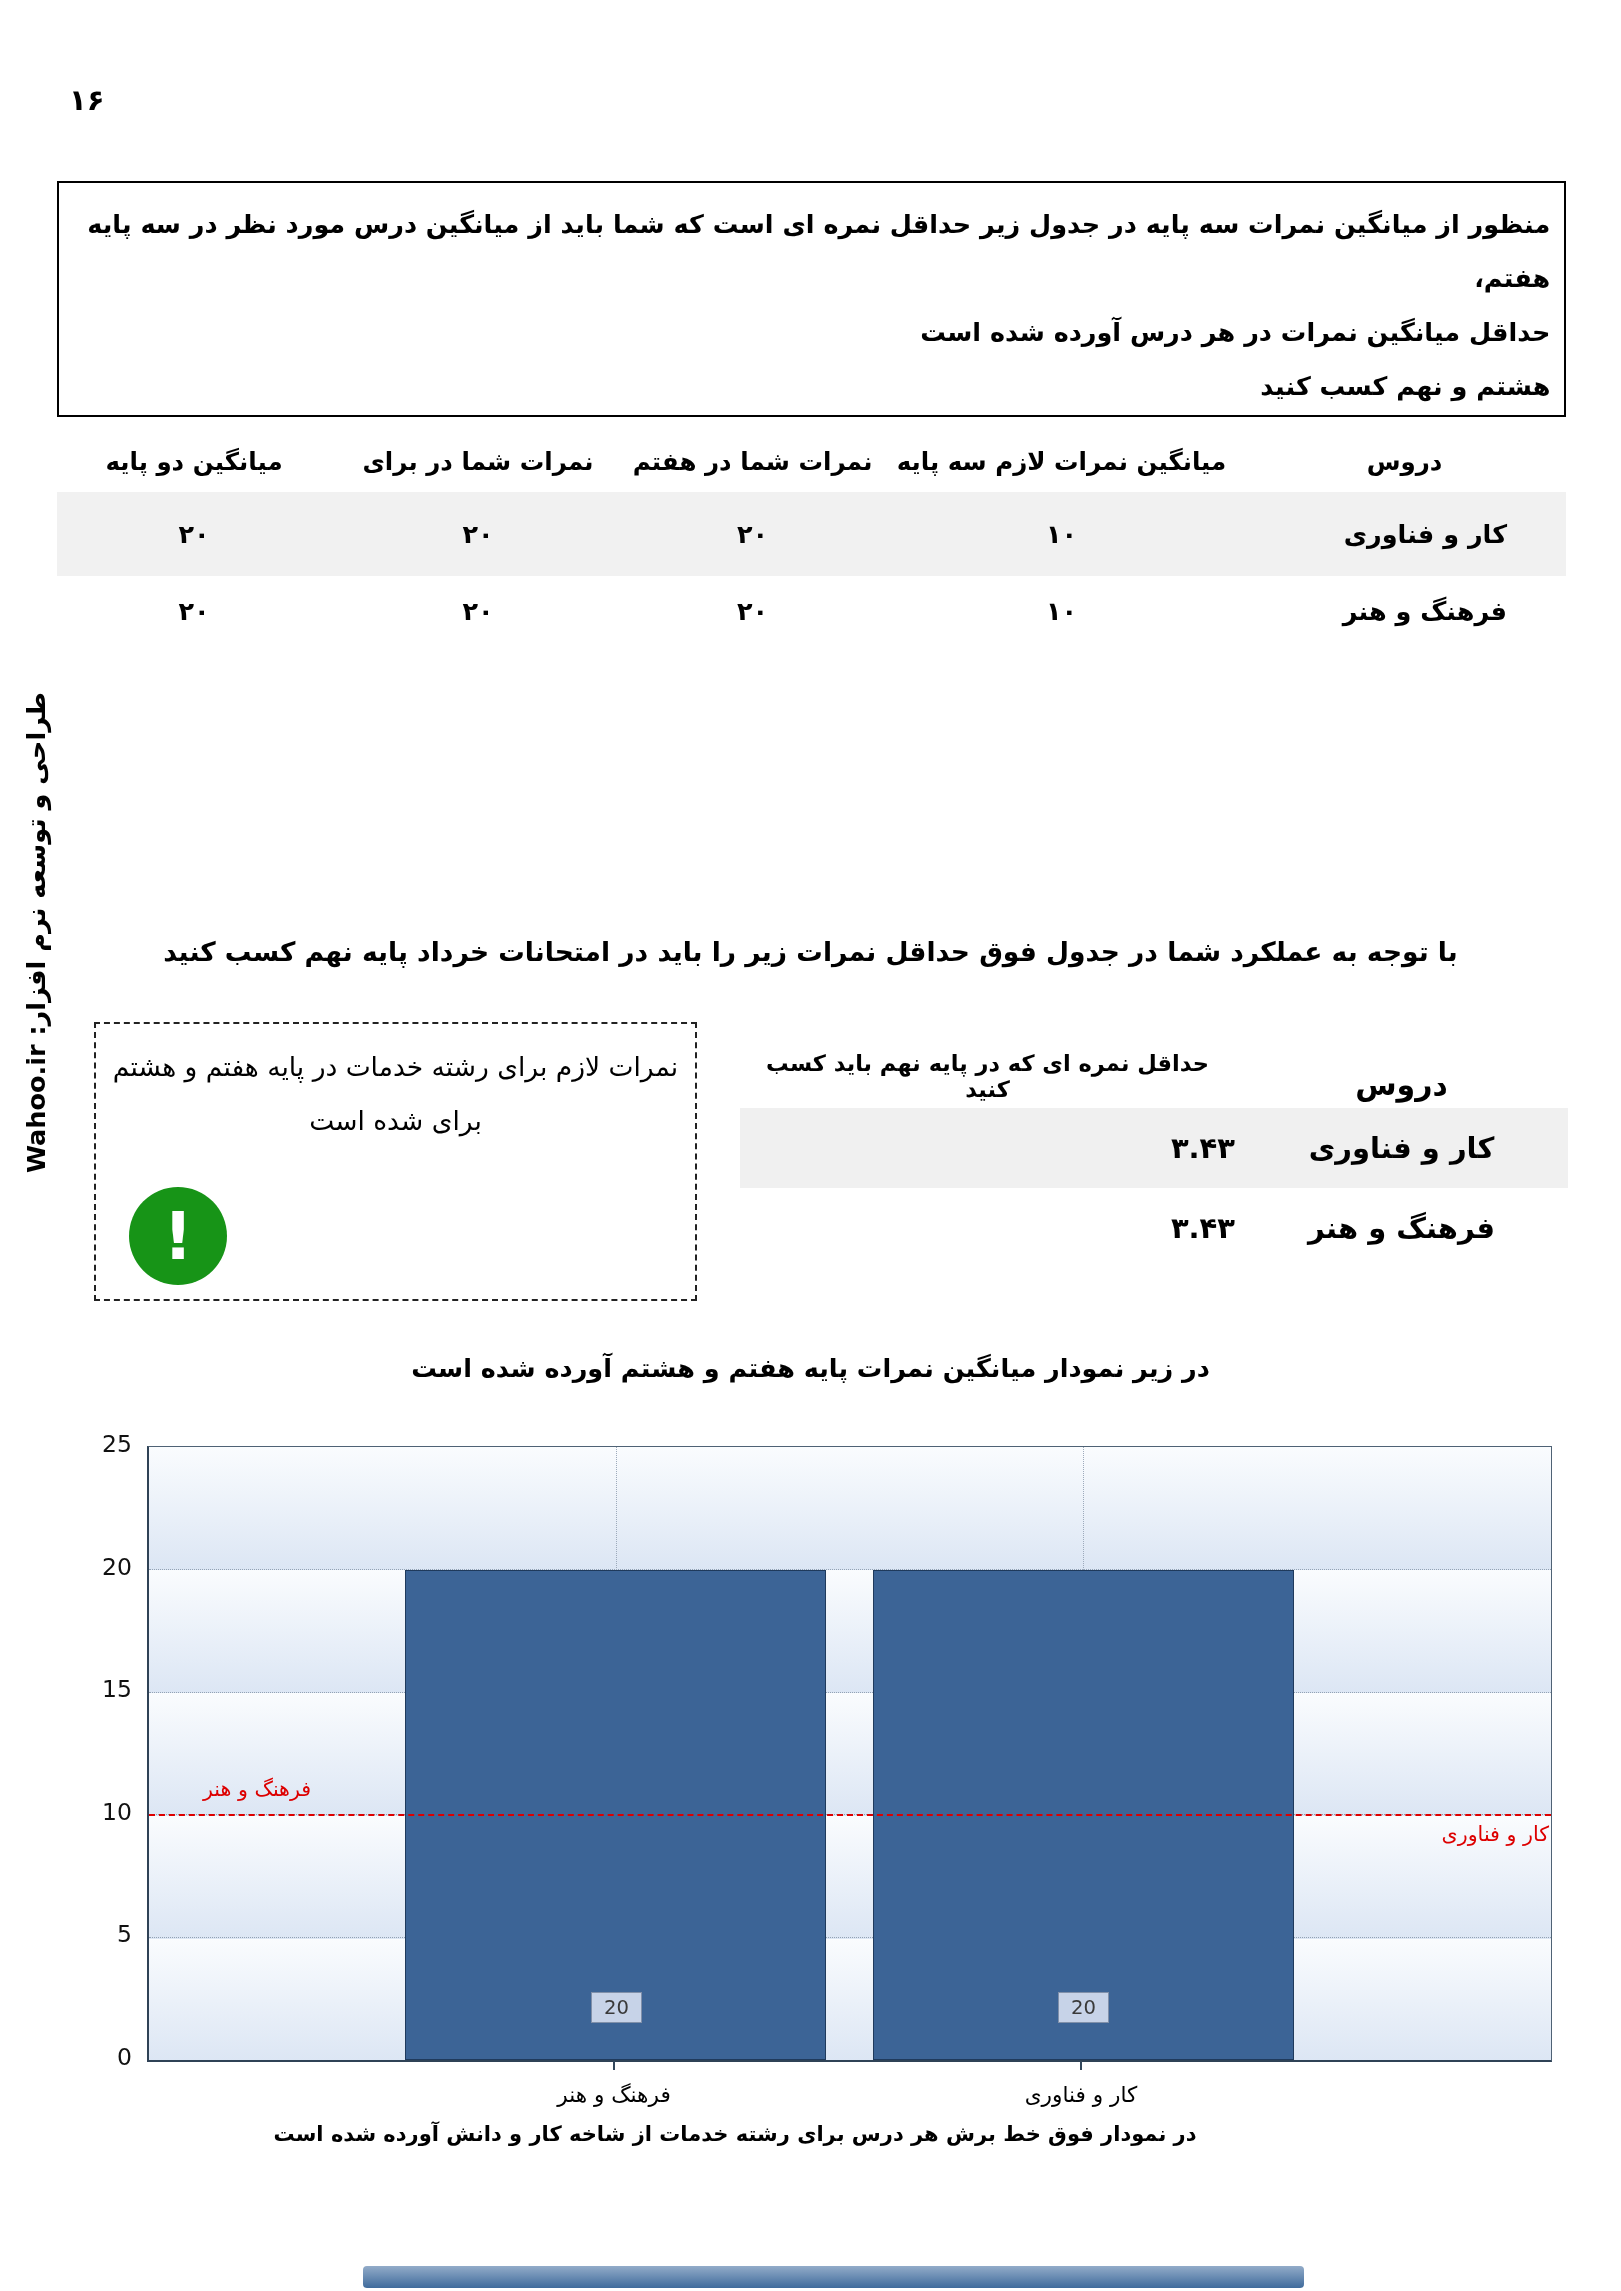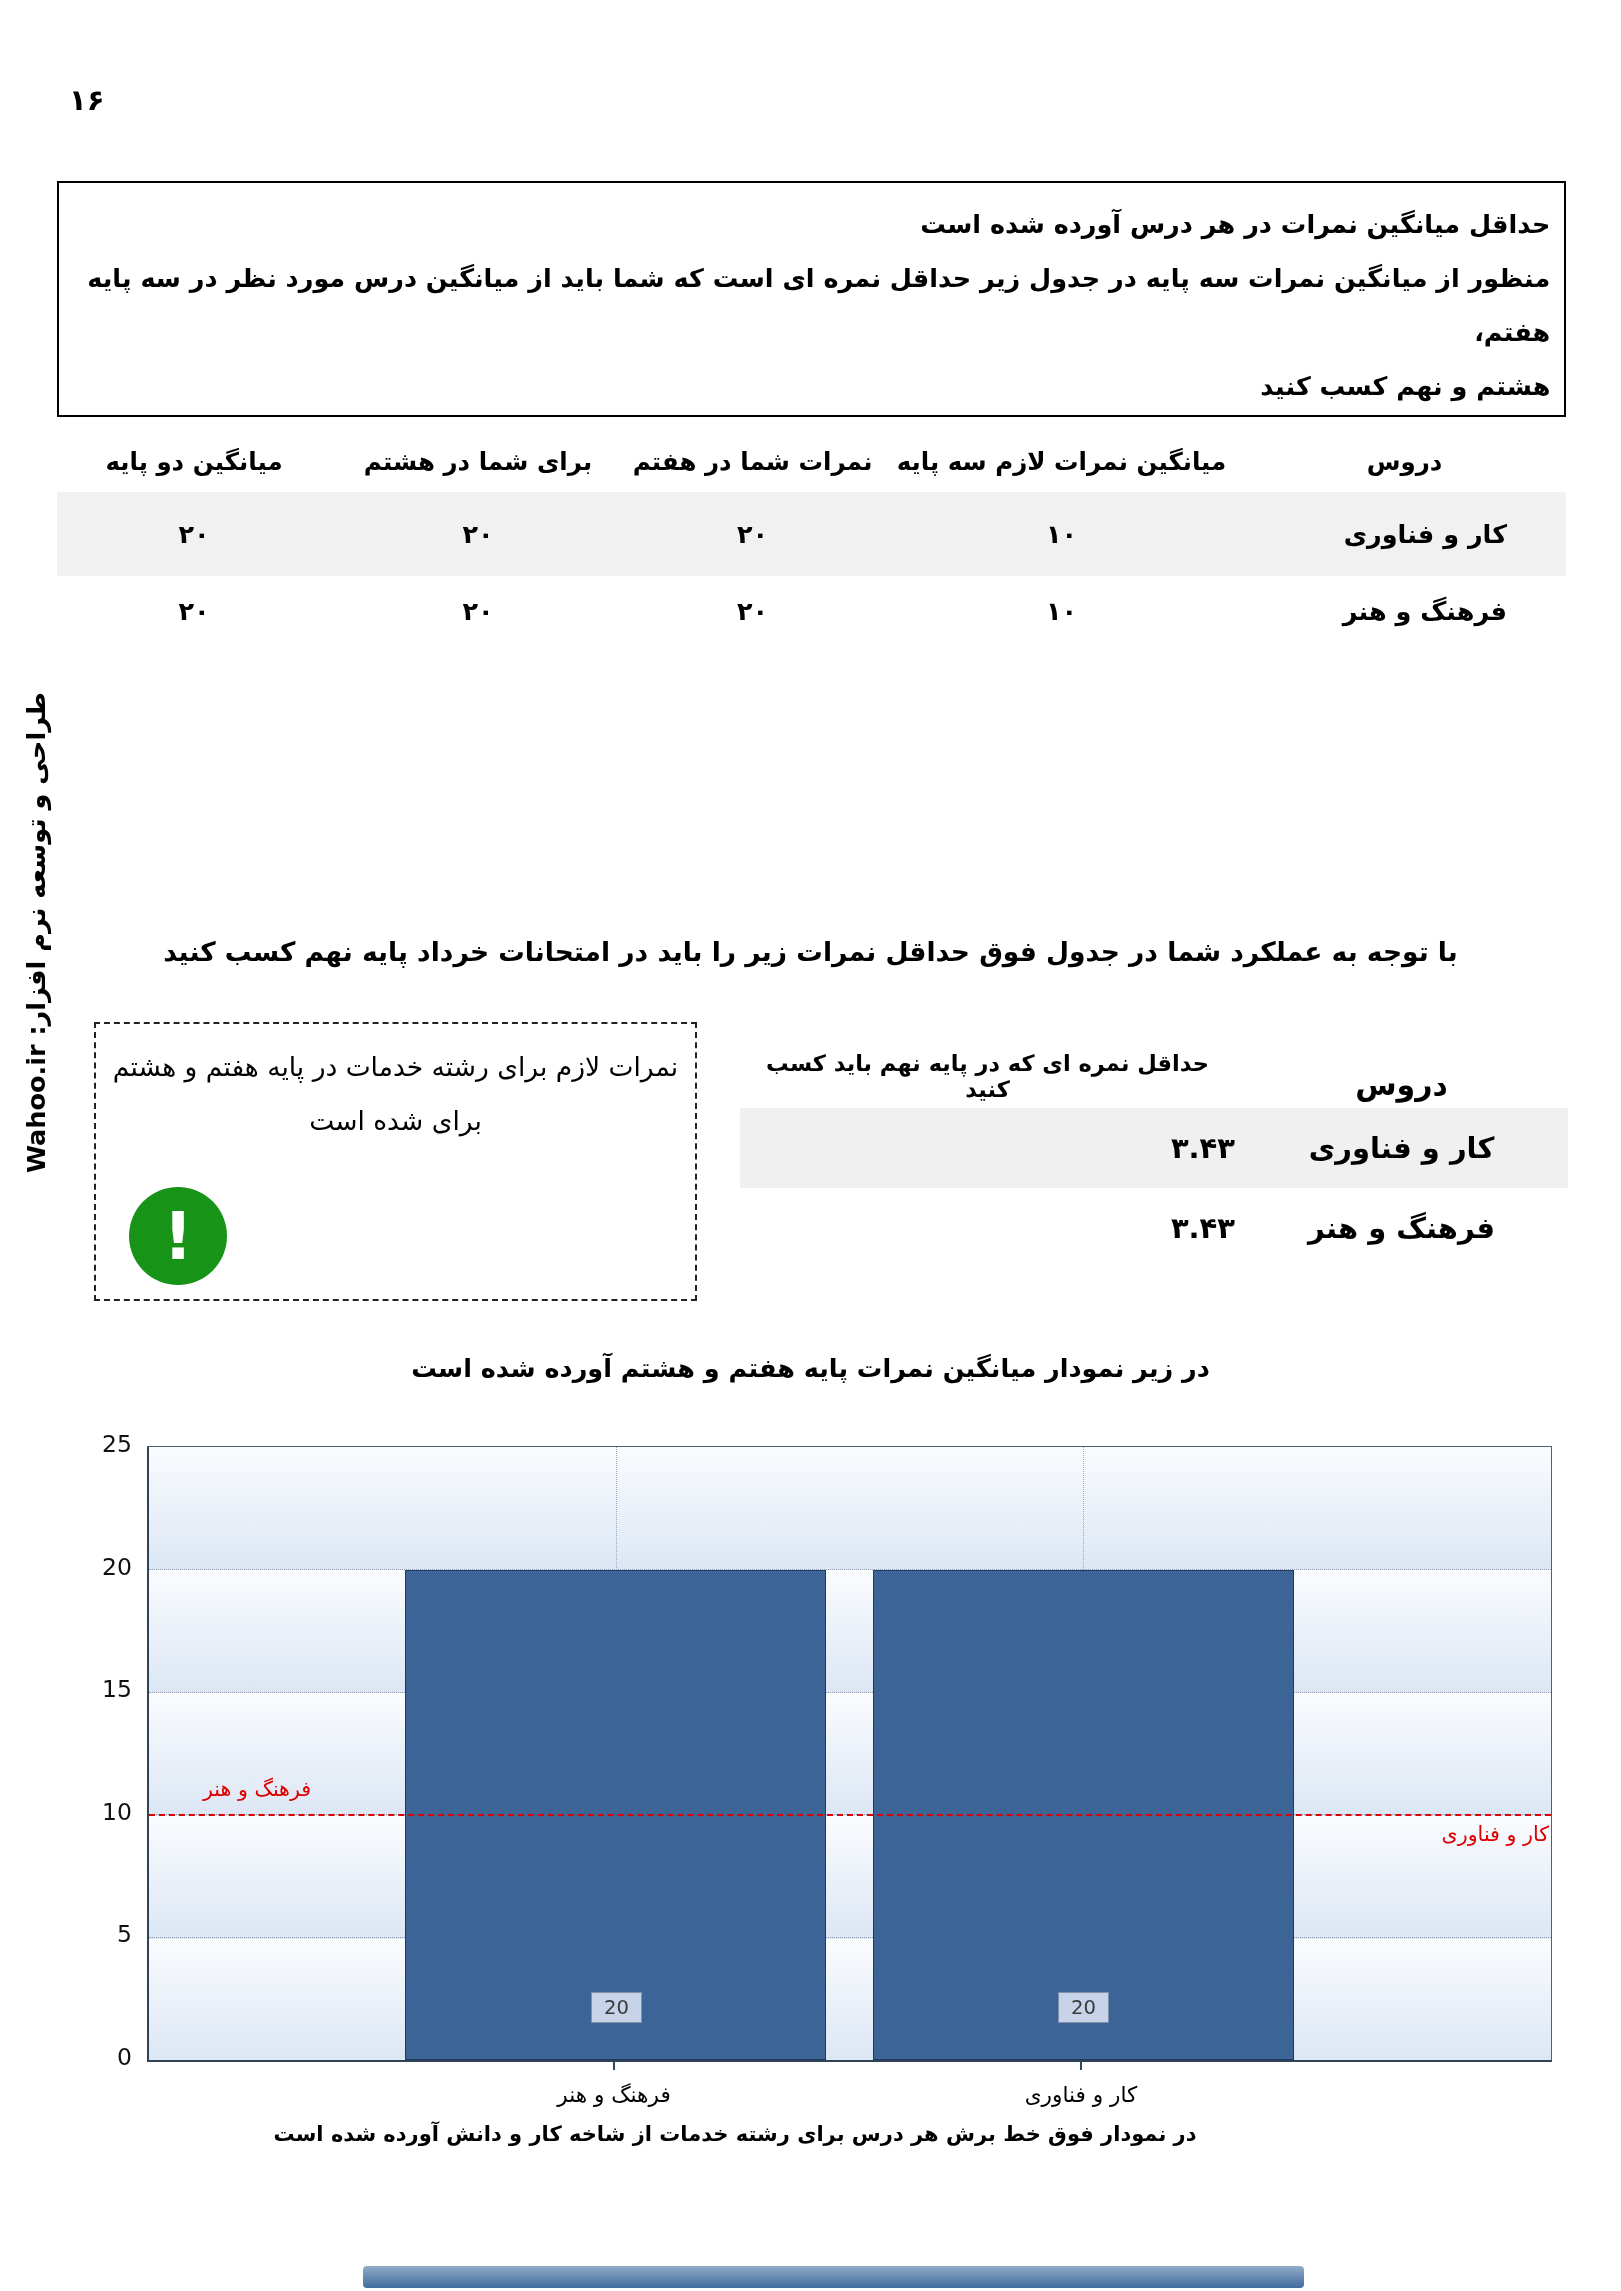--- a/index.html
+++ b/index.html
@@ -81,31 +81,31 @@
   }
 </style>
 </head>
 <body>
 
 <div class="page">
 
   <div class="abs page-number rtl">۱۶</div>
 
   <div class="abs intro-box rtl">
+    <div class="intro-line">منظور از میانگین نمرات سه پایه در جدول زیر حداقل نمره ای است که شما باید از میانگین درس مورد نظر در سه پایه هفتم،</div>
     <div class="intro-line">حداقل میانگین نمرات در هر درس آورده شده است</div>
-    <div class="intro-line">منظور از میانگین نمرات سه پایه در جدول زیر حداقل نمره ای است که شما باید از میانگین درس مورد نظر در سه پایه هفتم،</div>
     <div class="intro-line">هشتم و نهم کسب کنید</div>
   </div>
 
   <div class="abs t1">
     <div class="grid hrow">
       <div class="cell hcell">دروس</div>
       <div class="cell hcell">میانگین نمرات لازم سه پایه</div>
       <div class="cell hcell">نمرات شما در هفتم</div>
-      <div class="cell hcell">برای شما در هشتم</div>
+      <div class="cell hcell">نمرات شما در برای</div>
       <div class="cell hcell">میانگین دو پایه</div>
     </div>
     <div class="grid r1">
       <div class="cell course-cell">کار و فناوری</div>
       <div class="cell">۱۰</div>
       <div class="cell">۲۰</div>
       <div class="cell">۲۰</div>
       <div class="cell">۲۰</div>
     </div>
     <div class="grid r2">

